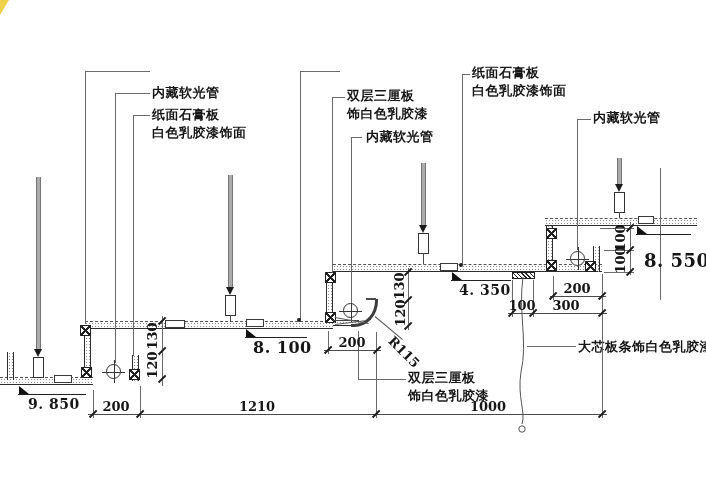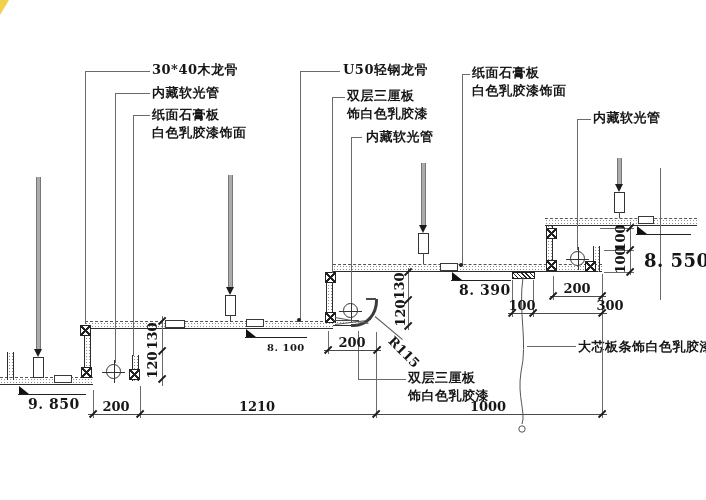--- a/index.html
+++ b/index.html
@@ -118,45 +118,43 @@
   <div class="lineh thin" style="left:358px;top:379px;width:48px;"></div>
   <div class="lineh thin" style="left:527px;top:346px;width:49px;"></div>
   <div class="diag" style="left:375px;top:316px;width:36px;transform:rotate(40deg);"></div>
   <div class="linev thin" style="left:660px;top:168px;height:132px;"></div>
 
   <svg style="position:absolute;left:510px;top:272px;" width="30" height="170" viewBox="0 0 30 170">
     <path d="M13,5 C8,40 18,70 11,100 C7,125 16,140 12,152" fill="none" stroke="#555" stroke-width="1"></path>
     <circle cx="12" cy="157" r="3.2" fill="none" stroke="#555" stroke-width="1"></circle>
   </svg>
 
-  <div class="cjk" style="left:152px;top:61px;">30*40木龙骨</div>
   <div class="cjk" style="left:152px;top:84px;">内藏软光管</div>
   <div class="cjk" style="left:152px;top:106px;">纸面石膏板</div>
   <div class="cjk" style="left:152px;top:124px;">白色乳胶漆饰面</div>
-  <div class="cjk" style="left:343px;top:61px;">U50轻钢龙骨</div>
   <div class="cjk" style="left:347px;top:87px;">双层三厘板</div>
   <div class="cjk" style="left:347px;top:105px;">饰白色乳胶漆</div>
   <div class="cjk" style="left:366px;top:128px;">内藏软光管</div>
   <div class="cjk" style="left:472px;top:64px;">纸面石膏板</div>
   <div class="cjk" style="left:472px;top:82px;">白色乳胶漆饰面</div>
   <div class="cjk" style="left:593px;top:109px;">内藏软光管</div>
   <div class="cjk" style="left:578px;top:338px;">大芯板条饰白色乳胶漆</div>
   <div class="cjk" style="left:408px;top:369px;">双层三厘板</div>
   <div class="cjk" style="left:408px;top:387px;">饰白色乳胶漆</div>
   <div class="rnum" style="left:404px;top:352px;">R115</div>
 
   <div class="tri" style="left:19px;top:386px;"></div>
   <div class="lineh" style="left:18px;top:394px;width:68px;background:#222;"></div>
   <div class="cjk" style="left:28px;top:396px;font-size:14px;">9. 850</div>
   <div class="tri" style="left:246px;top:329px;"></div>
   <div class="lineh" style="left:245px;top:337px;width:62px;background:#222;"></div>
-  <div class="cjk" style="left:267px;top:339px;font-size:10px;">8. 100</div>
+  <div class="cjk" style="left:253px;top:339px;font-size:16px;">8. 100</div>
   <div class="tri" style="left:452px;top:272px;"></div>
   <div class="lineh" style="left:451px;top:280px;width:60px;background:#222;"></div>
-  <div class="cjk" style="left:459px;top:282px;font-size:14px;">8. 390</div>
+  <div class="cjk" style="left:459px;top:282px;font-size:14px;">4. 350</div>
   <div class="tri" style="left:637px;top:226px;"></div>
   <div class="lineh" style="left:636px;top:234px;width:55px;background:#222;"></div>
   <div class="cjk" style="left:644px;top:252px;font-size:18px;">8. 550</div>
 
   <div class="linev thin" style="left:93px;top:390px;height:28px;"></div>
   <div class="linev thin" style="left:140px;top:386px;height:32px;"></div>
   <div class="linev thin" style="left:376px;top:332px;height:86px;"></div>
   <div class="linev thin" style="left:602px;top:274px;height:144px;"></div>
   <div class="lineh" style="left:88px;top:414px;width:519px;"></div>
   <div class="tick" style="left:88px;top:413px;"></div>
@@ -197,21 +195,21 @@
   <div class="tick" style="left:597px;top:295px;"></div>
   <div class="num" style="left:577px;top:281px;">200</div>
 
   <div class="linev thin" style="left:512px;top:280px;height:37px;"></div>
   <div class="linev thin" style="left:533px;top:280px;height:37px;"></div>
   <div class="lineh" style="left:508px;top:313px;width:99px;"></div>
   <div class="tick" style="left:507px;top:312px;"></div>
   <div class="tick" style="left:528px;top:312px;"></div>
   <div class="tick" style="left:597px;top:312px;"></div>
   <div class="num" style="left:522px;top:298px;">100</div>
-  <div class="num" style="left:566px;top:298px;margin-left:44px;">300</div>
+  <div class="num" style="left:566px;top:298px;">300</div>
 
   <div class="linev thin" style="left:328px;top:331px;height:23px;"></div>
   <div class="lineh" style="left:324px;top:350px;width:57px;"></div>
   <div class="tick" style="left:323px;top:349px;"></div>
   <div class="tick" style="left:372px;top:349px;"></div>
   <div class="num" style="left:352px;top:335px;">200</div>
 
 </div>
 
 </body></html>

